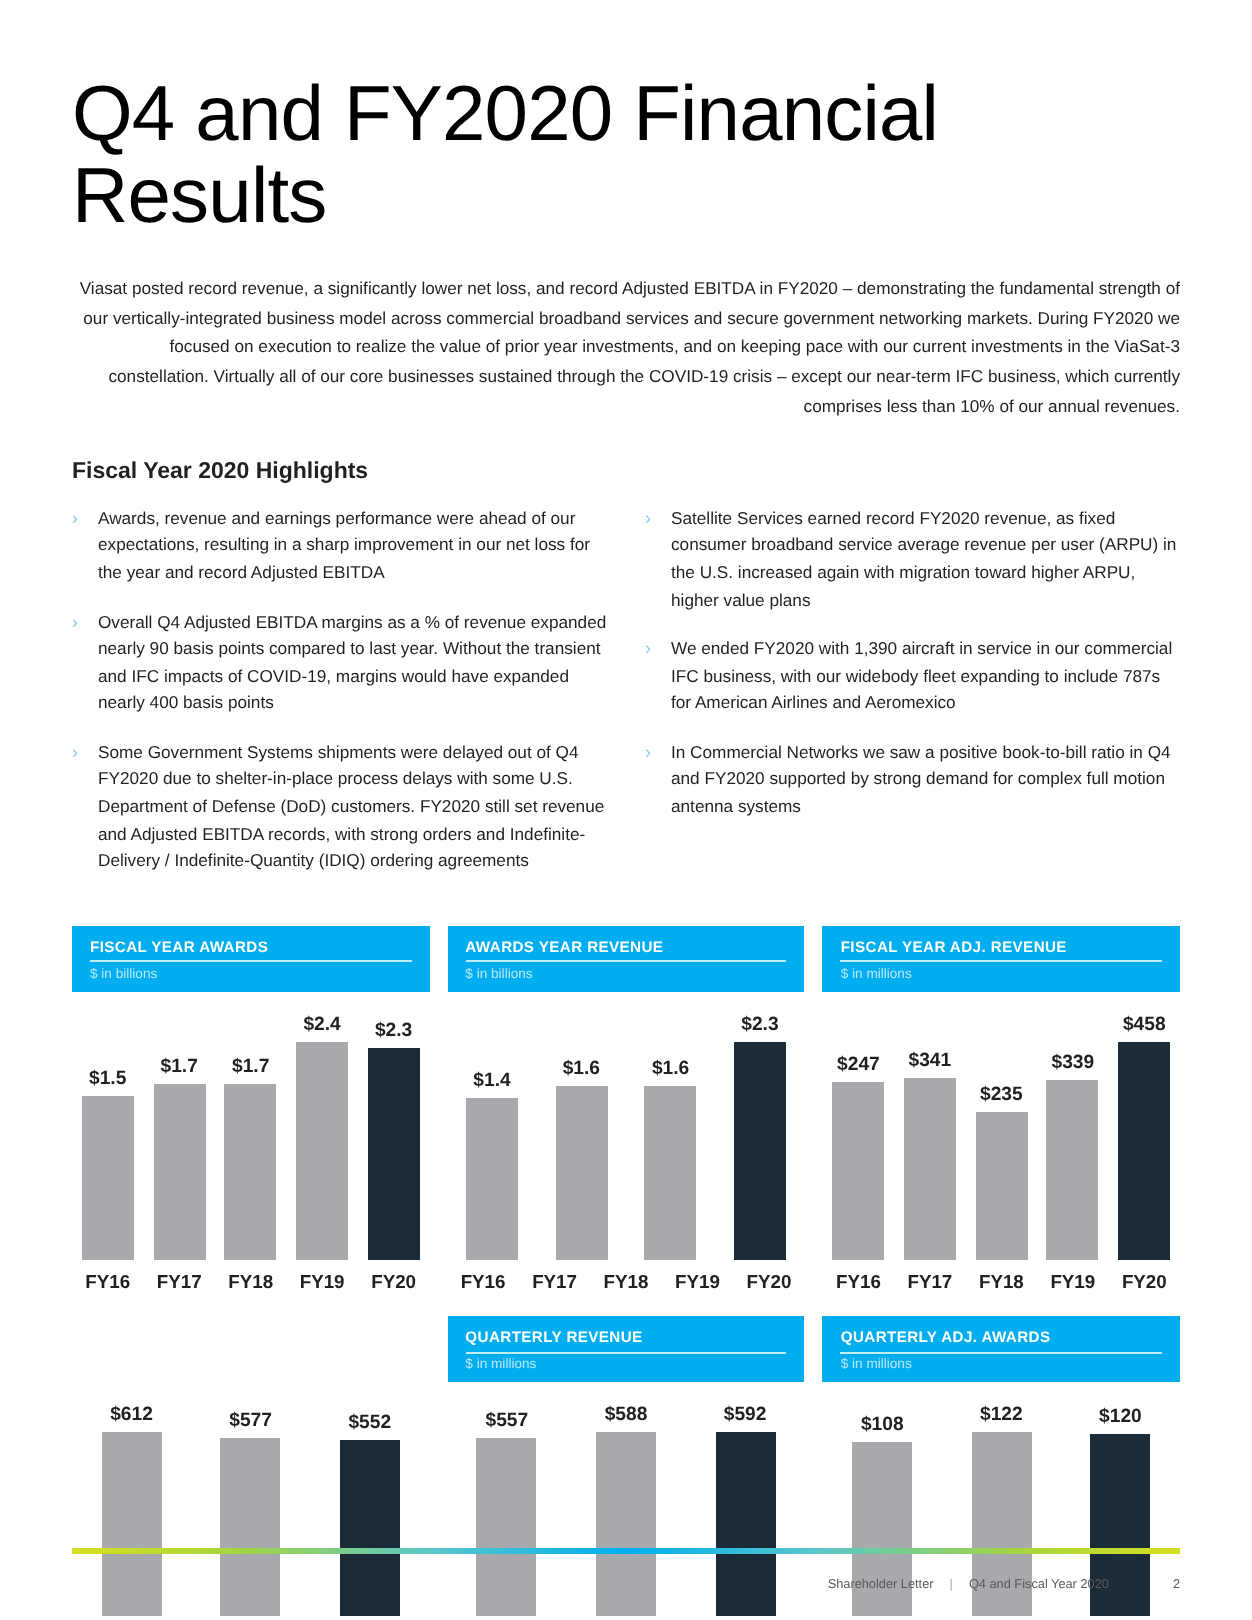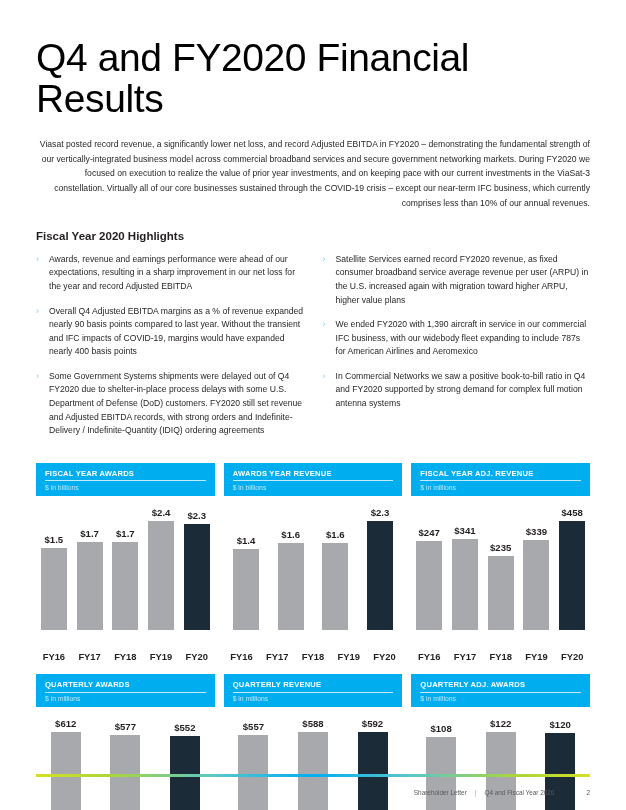--- a/index.html
+++ b/index.html
@@ -123,21 +123,21 @@
   .bar {
     width:26px;
     background:#a7a9ac;
   }
   .bar.accent { background:#1c2b38; }
   .q .bar { width:30px; }
 
   .axis {
     display:flex;
     justify-content:space-around;
-    margin-top:21px;
+    margin-top:5px;
   }
   .axis .tick {
     font-size:9.4px;
     font-weight:bold;
     color:#231f20;
     text-align:center;
     line-height:1.25;
     white-space:pre-line;
   }
 
@@ -310,24 +310,20 @@
           <div class="tick">FY16</div>
           <div class="tick">FY17</div>
           <div class="tick">FY18</div>
           <div class="tick">FY19</div>
           <div class="tick">FY20</div>
         </div>
       </div>
     </div>
   <div class="chart-row row2" id="row-quarterly">
       <div class="chart q">
-        <div class="chart-head">
-          <span class="ct">QUARTERLY AWARDS</span>
-          <span class="cs">$ in millions</span>
-        </div>
         <div class="plot short">
           <div class="bars">
             <div class="bargroup">
               <div class="barval">$612</div>
               <div class="bar" style="height: 92px;"></div>
             </div>
             <div class="bargroup">
               <div class="barval">$577</div>
               <div class="bar" style="height: 89px;"></div>
             </div>

